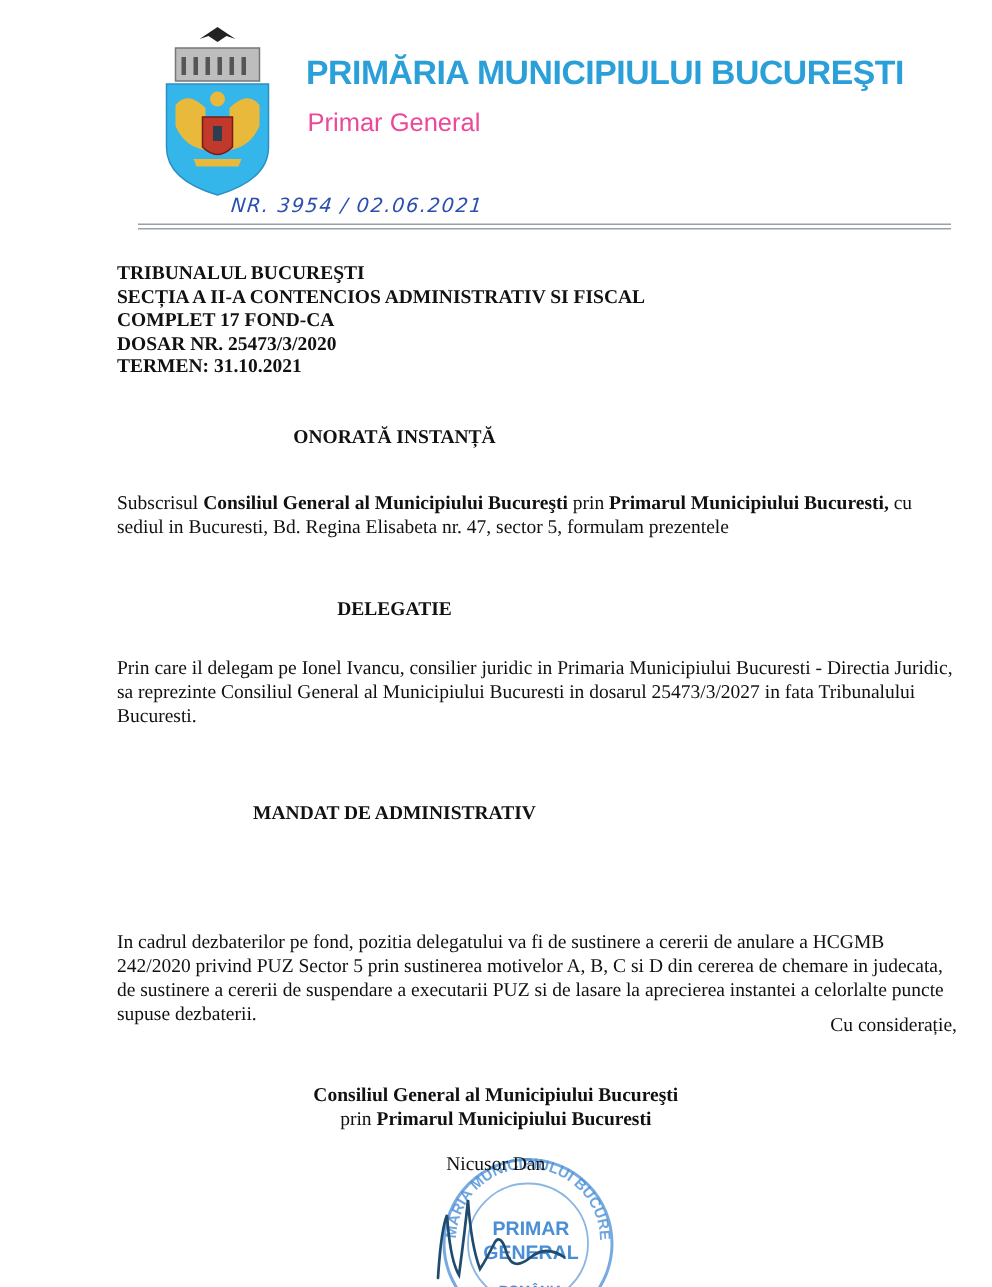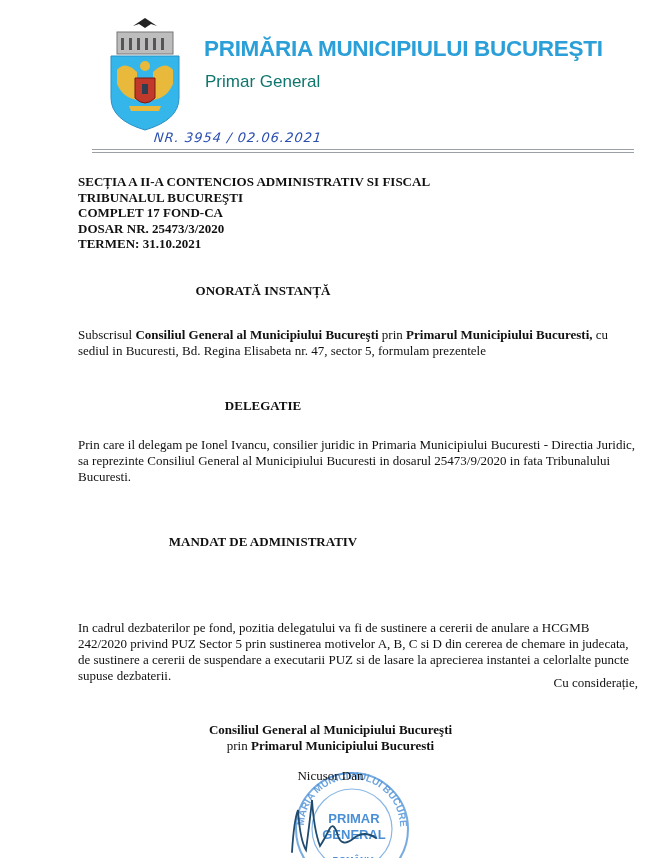--- a/index.html
+++ b/index.html
@@ -1,20 +1,20 @@
 <!DOCTYPE html>
 <html><head>
 <meta charset="utf-8">
 <style>
   html, body { margin: 0; padding: 0; background: #ffffff; }
   body { width: 661px; height: 858px; position: relative; overflow: hidden; font-family: "Liberation Serif", serif; color: #111; }
   .abs { position: absolute; }
   .crest { left: 103px; top: 14px; width: 84px; height: 118px; }
   .org-title { left: 204px; top: 36px; font-family: "Liberation Sans", sans-serif; font-weight: bold; font-size: 22.5px; color: #2a9fd8; letter-spacing: -0.3px; white-space: nowrap; }
-  .org-sub { left: 205px; top: 72px; font-family: "Liberation Sans", sans-serif; font-size: 17px; color: #0f766e; white-space: nowrap; }
+  .org-sub { left: 205px; top: 72px; font-family: "Liberation Sans", sans-serif; font-size: 17px; color: #ec4899; white-space: nowrap; }
   .regno { left: 154px; top: 130px; font-family: "DejaVu Sans", sans-serif; font-size: 13px; color: #2b4fb0; font-style: italic; letter-spacing: 1px; white-space: nowrap; transform: skewX(-6deg); }
   .rule1 { left: 92px; top: 149px; width: 542px; height: 1px; background: #9aa0a6; }
   .rule2 { left: 92px; top: 152px; width: 542px; height: 1px; background: #9aa0a6; }
   .addr { left: 78px; top: 174px; font-weight: bold; font-size: 13px; line-height: 15.5px; }
   .addr div { white-space: nowrap; }
   .heading { left: 0; width: 526px; text-align: center; font-weight: bold; font-size: 13px; }
   .para { left: 78px; width: 560px; font-size: 13px; line-height: 16px; }
   .sign-block { left: 0; width: 661px; text-align: center; font-size: 13px; line-height: 16px; }
   .stamp { left: 282px; top: 765px; width: 138px; height: 100px; }
   .signature { left: 284px; top: 780px; width: 110px; height: 78px; }
@@ -44,36 +44,36 @@
 
 <div class="abs org-title">PRIMĂRIA MUNICIPIULUI BUCUREŞTI</div>
 <div class="abs org-sub">Primar General</div>
 
 <div class="abs regno">NR. 3954 / 02.06.2021</div>
 
 <div class="abs rule1"></div>
 <div class="abs rule2"></div>
 
 <div class="abs addr">
+  <div>TRIBUNALUL BUCUREŞTI</div>
   <div>SECȚIA A II-A CONTENCIOS ADMINISTRATIV SI FISCAL</div>
-  <div>TRIBUNALUL BUCUREŞTI</div>
   <div>COMPLET 17 FOND-CA</div>
   <div>DOSAR NR. 25473/3/2020</div>
   <div>TERMEN: 31.10.2021</div>
 </div>
 
 <div class="abs heading" style="top:283px;">ONORATĂ INSTANȚĂ</div>
 
 <div class="abs para" style="top:327px;">
   <span>Subscrisul </span><b>Consiliul General al Municipiului Bucureşti</b><span> prin </span><b>Primarul Municipiului Bucuresti,</b><span> cu sediul in Bucuresti, Bd. Regina Elisabeta nr. 47, sector 5, formulam prezentele</span>
 </div>
 
 <div class="abs heading" style="top:398px;">DELEGATIE</div>
 
-<div class="abs para" style="top:437px;">Prin care il delegam pe Ionel Ivancu, consilier juridic in Primaria Municipiului Bucuresti - Directia Juridic, sa reprezinte Consiliul General al Municipiului Bucuresti in dosarul 25473/9/2020 in fata Tribunalului Bucuresti.</div>
+<div class="abs para" style="top:437px;">Prin care il delegam pe Ionel Ivancu, consilier juridic in Primaria Municipiului Bucuresti - Directia Juridic, sa reprezinte Consiliul General al Municipiului Bucuresti in dosarul 25473/3/2027 in fata Tribunalului Bucuresti.</div>
 
 <div class="abs heading" style="top:534px;">MANDAT DE ADMINISTRATIV</div>
 
 <div class="abs para" style="top:580px;margin-top:40px;">In cadrul dezbaterilor pe fond, pozitia delegatului va fi de sustinere a cererii de anulare a HCGMB 242/2020 privind PUZ Sector 5 prin sustinerea motivelor A, B, C si D din cererea de chemare in judecata, de sustinere a cererii de suspendare a executarii PUZ si de lasare la aprecierea instantei a celorlalte puncte supuse dezbaterii.</div>
 
 <div class="abs para" style="top:675px;text-align:right;">Cu considerație,</div>
 
 <div class="abs sign-block" style="top:722px; font-weight:bold;">Consiliul General al Municipiului Bucureşti</div>
 <div class="abs sign-block" style="top:738px;">
   <span>prin </span><b>Primarul Municipiului Bucuresti</b>

